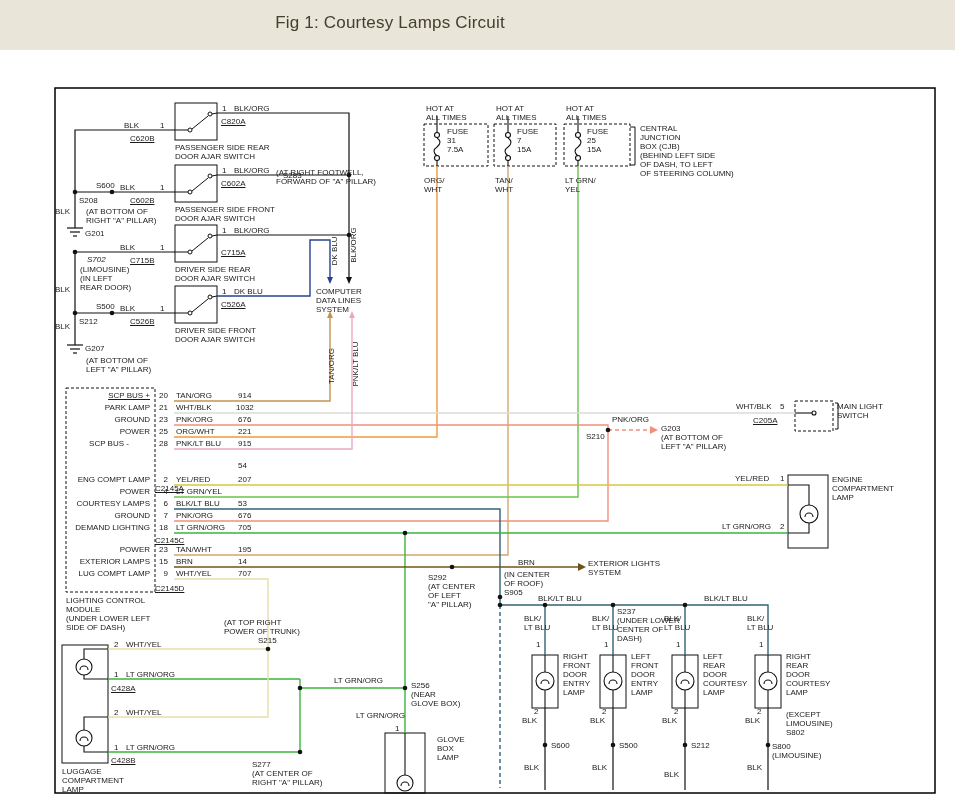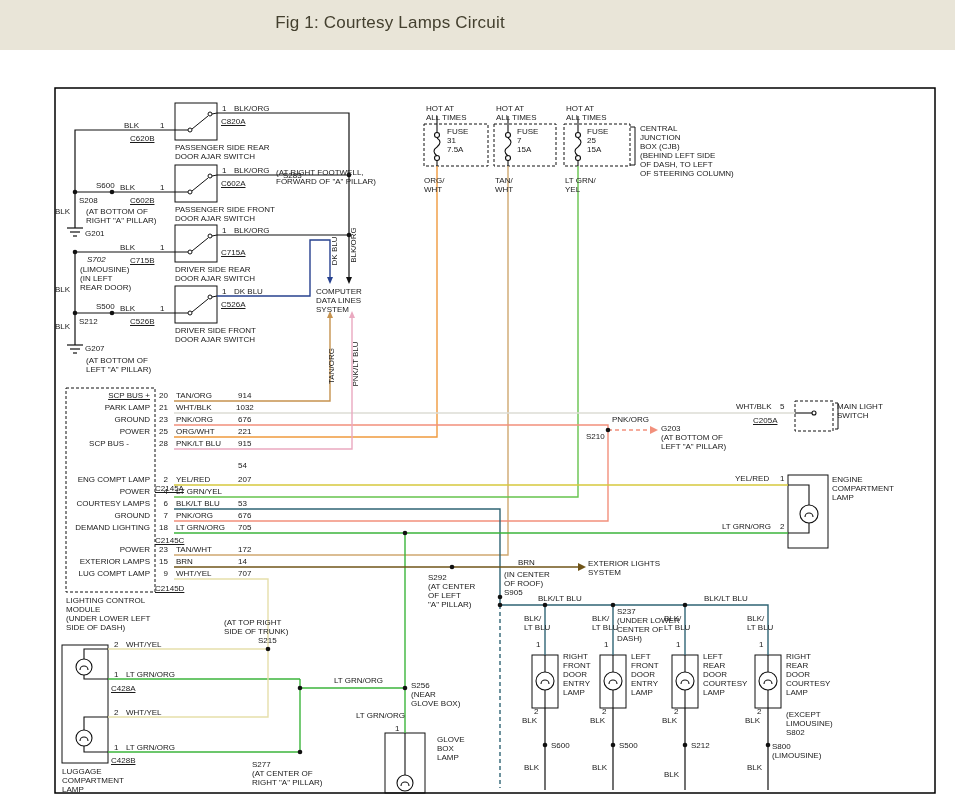--- a/index.html
+++ b/index.html
@@ -409,21 +409,21 @@
         <div class="lbl" style="left: 238px; top: 499px;">53</div>
         <div class="lbl p" style="left: 154px; top: 511px;">7</div>
         <div class="lbl" style="left: 176px; top: 511px;">PNK/ORG</div>
         <div class="lbl" style="left: 238px; top: 511px;">676</div>
         <div class="lbl p" style="left: 154px; top: 523px;">18</div>
         <div class="lbl" style="left: 176px; top: 523px;">LT GRN/ORG</div>
         <div class="lbl" style="left: 238px; top: 523px;">705</div>
         <div class="lbl u" style="left: 155px; top: 536px;">C2145C</div>
         <div class="lbl p" style="left: 154px; top: 545px;">23</div>
         <div class="lbl" style="left: 176px; top: 545px;">TAN/WHT</div>
-        <div class="lbl" style="left: 238px; top: 545px;">172</div>
+        <div class="lbl" style="left: 238px; top: 545px;">195</div>
         <div class="lbl p" style="left: 154px; top: 557px;">15</div>
         <div class="lbl" style="left: 176px; top: 557px;">BRN</div>
         <div class="lbl" style="left: 238px; top: 557px;">14</div>
         <div class="lbl p" style="left: 154px; top: 569px;">9</div>
         <div class="lbl" style="left: 176px; top: 569px;">WHT/YEL</div>
         <div class="lbl" style="left: 238px; top: 569px;">707</div>
         <div class="lbl u" style="left: 155px; top: 584px;">C2145D</div>
         <div class="lbl" style="left: 66px; top: 596px;">LIGHTING CONTROL
 MODULE
 (UNDER LOWER LEFT
@@ -468,21 +468,21 @@
         <div class="lbl u" style="left: 111px; top: 684px;">C428A</div>
         <div class="lbl" style="left: 114px; top: 708px;">2</div>
         <div class="lbl" style="left: 126px; top: 708px;">WHT/YEL</div>
         <div class="lbl" style="left: 114px; top: 743px;">1</div>
         <div class="lbl" style="left: 126px; top: 743px;">LT GRN/ORG</div>
         <div class="lbl u" style="left: 111px; top: 756px;">C428B</div>
         <div class="lbl" style="left: 62px; top: 767px;">LUGGAGE
 COMPARTMENT
 LAMP</div>
         <div class="lbl" style="left: 224px; top: 618px;">(AT TOP RIGHT
-SIDE OF TRUNK)</div>
+POWER OF TRUNK)</div>
         <div class="lbl" style="left: 258px; top: 636px;">S215</div>
         <div class="lbl" style="left: 334px; top: 676px;">LT GRN/ORG</div>
         <div class="lbl" style="left: 411px; top: 681px;">S256
 (NEAR
 GLOVE BOX)</div>
         <div class="lbl" style="left: 356px; top: 711px;">LT GRN/ORG</div>
         <div class="lbl" style="left: 395px; top: 724px;">1</div>
         <div class="lbl" style="left: 437px; top: 735px;">GLOVE
 BOX
 LAMP</div>

